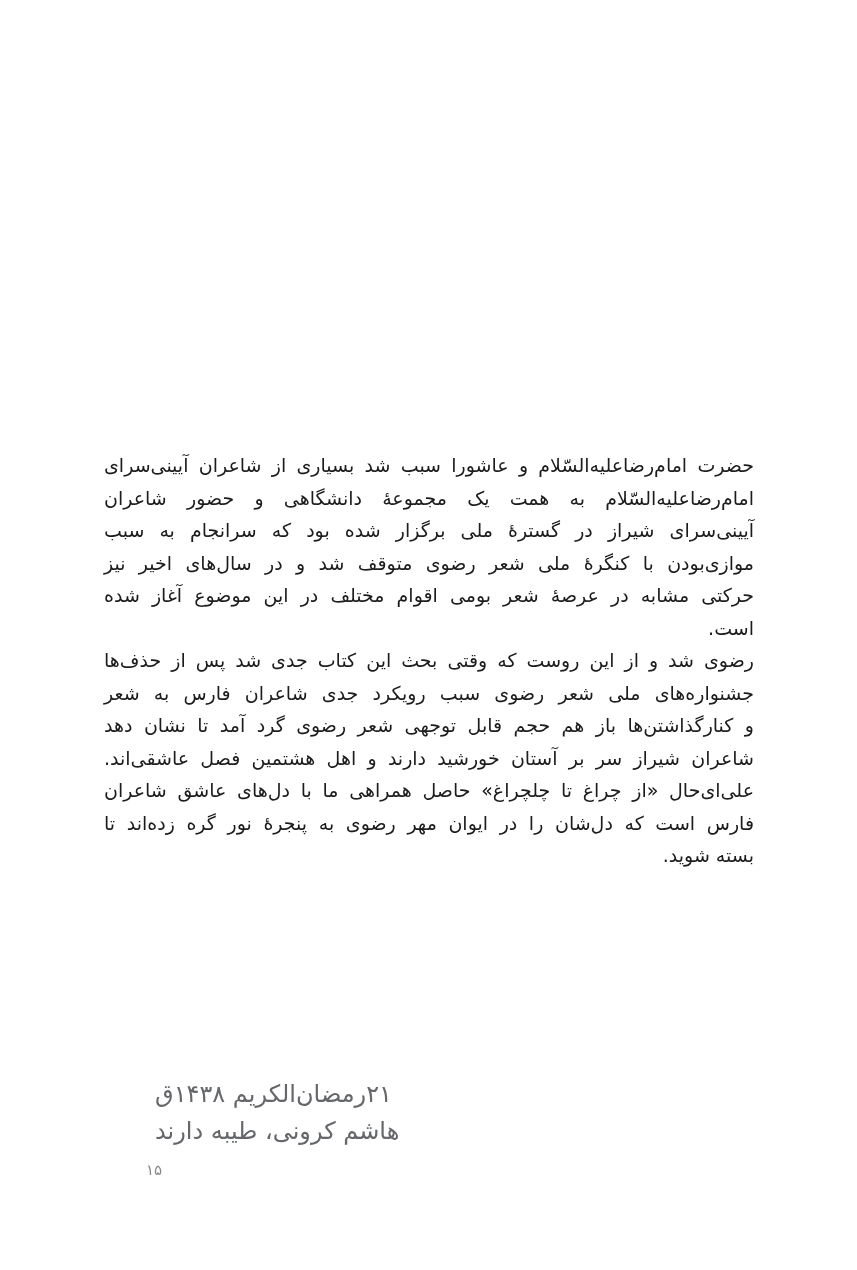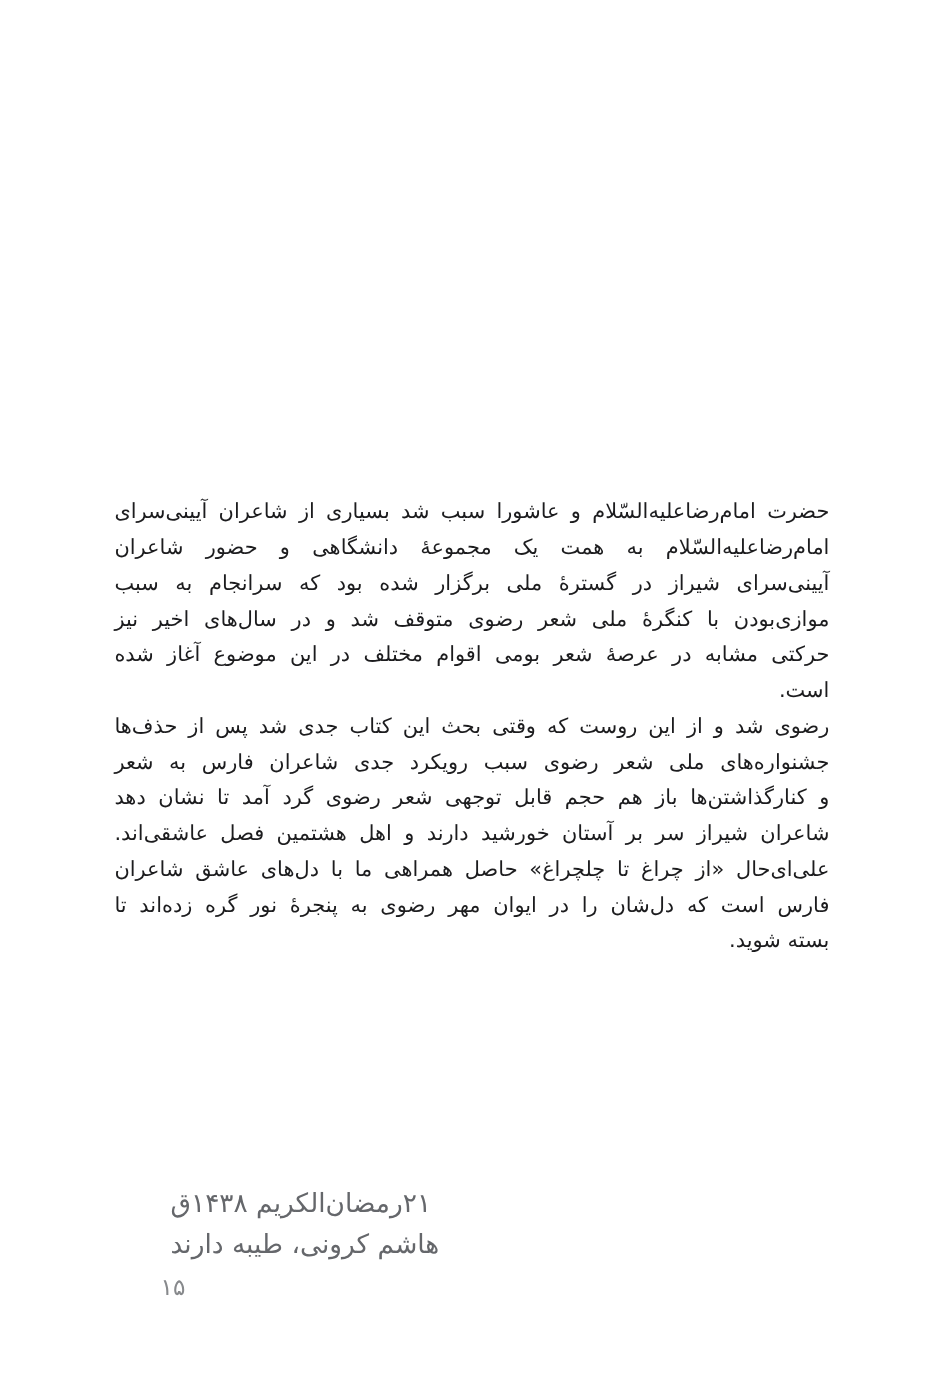--- a/index.html
+++ b/index.html
@@ -50,21 +50,21 @@
   }
   .colophon-line {
     line-height: 37px;
     white-space: nowrap;
   }
   .page-number {
     position: absolute;
     left: 146px;
     top: 1158px;
     color: var(--pagenum, #87898c);
-    font-size: 21px;
+    font-size: 15px;
     line-height: 24px;
   }
 </style>
 </head>
 <body>
 
 <div class="page" style="--page-bg: #ffffff; --ink: #1c1c1e; --muted: #65676b; --pagenum: #87898c;">
 
   <main class="text-block">
     <div class="paragraph">

